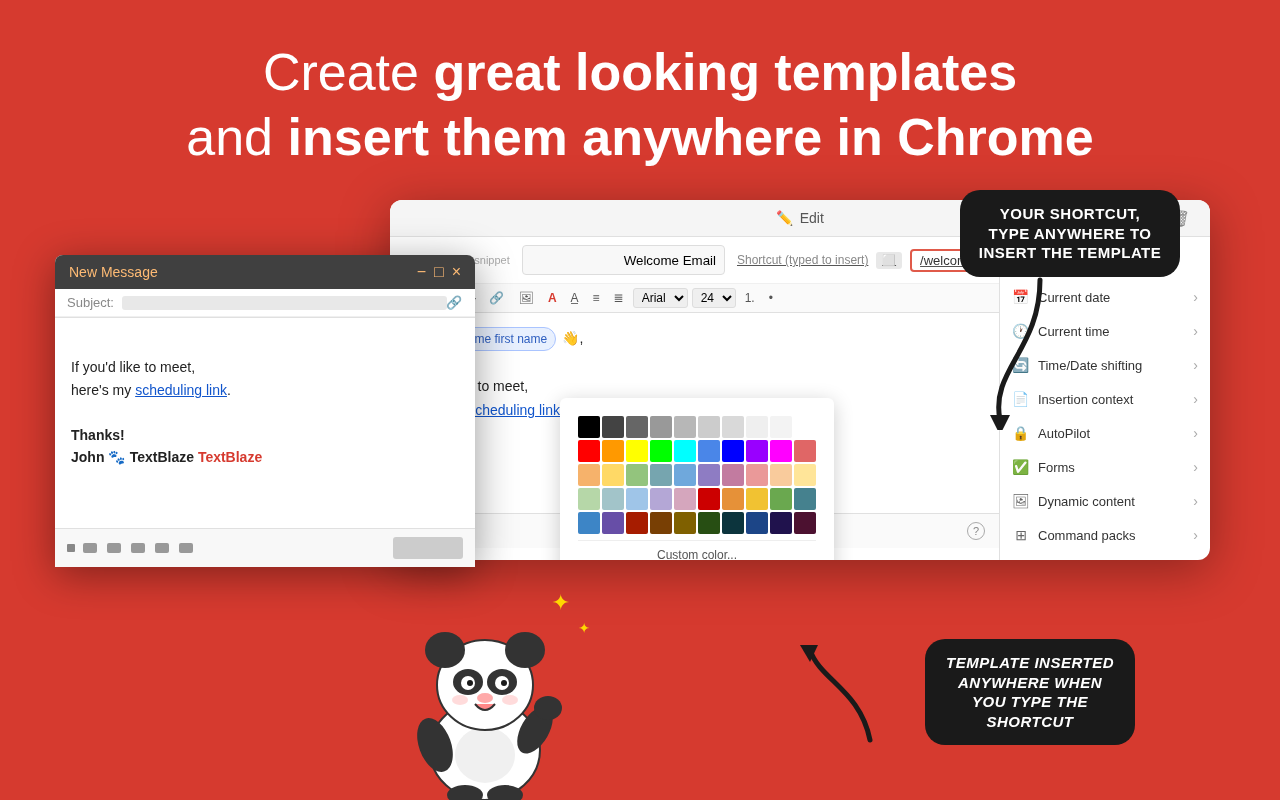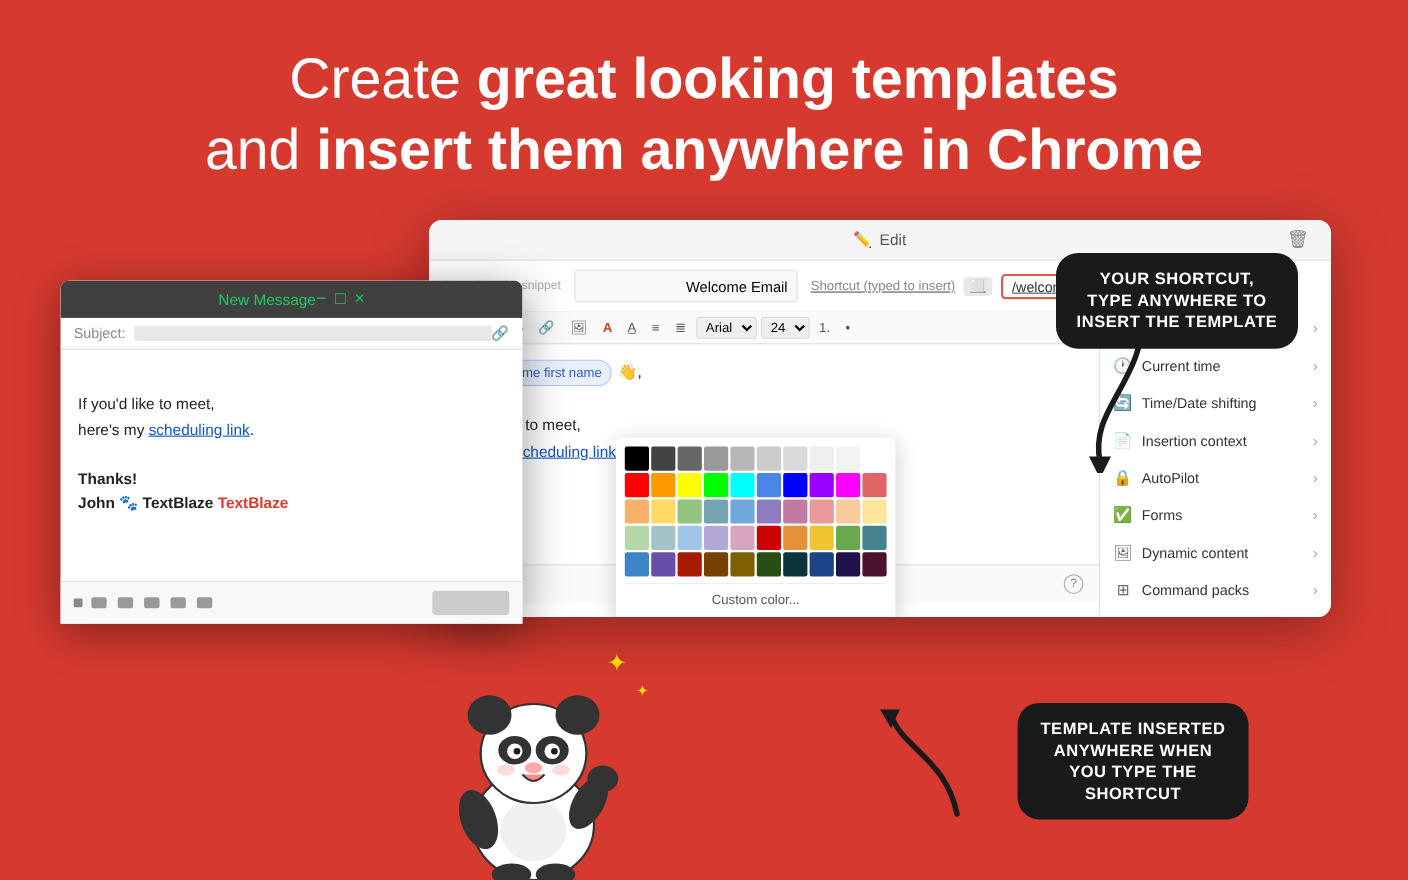--- a/index.html
+++ b/index.html
@@ -43,25 +43,25 @@
       top: 55px;
       width: 420px;
       background: white;
       border-radius: 8px 8px 0 0;
       box-shadow: 0 8px 40px rgba(0,0,0,0.4);
       overflow: hidden;
       z-index: 10;
     }
     .compose-titlebar {
       background: #404040;
-      color: #22c55e;
+      color: #fdba74;
       padding: 8px 14px;
       display: flex;
       align-items: center;
-      justify-content: center;
+      justify-content: space-between;
       font-size: 14px;
     }
     .compose-titlebar-controls {
       display: flex;
       gap: 8px;
       font-size: 16px;
     }
     .compose-fields {
       padding: 0;
       border-bottom: 1px solid #e0e0e0;
@@ -228,22 +228,23 @@
     .editor-link { color: #1155cc; text-decoration: underline; }
 
     
     .color-picker {
       position: absolute;
       left: 170px;
       top: 85px;
       background: white;
       border-radius: 6px;
       box-shadow: 0 4px 20px rgba(0,0,0,0.2);
-      padding: 8px;
+      padding: 18px;
       z-index: 20;
+      text-decoration: underline;
     }
     .color-grid {
       display: grid;
       grid-template-columns: repeat(10, 22px);
       gap: 2px;
       margin-bottom: 6px;
     }
     .color-swatch {
       width: 22px;
       height: 22px;
@@ -340,27 +341,27 @@
       line-height: 1.3;
       letter-spacing: 0.5px;
       text-align: center;
       z-index: 50;
     }
 
     .callout-shortcut {
       top: -10px;
       right: 100px;
       width: 220px;
-      margin-top: 40px;
     }
 
     .callout-inserted {
       bottom: 55px;
       right: 145px;
       width: 210px;
+      font-style: italic;
     }
 
     
     .arrow-svg {
       position: absolute;
       z-index: 49;
     }
 
     
     .panda-area {

